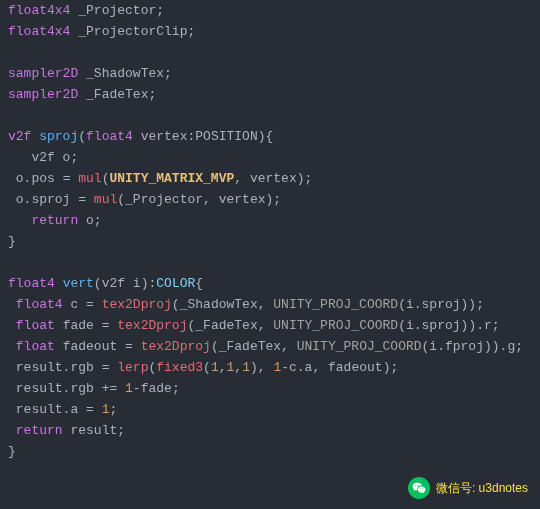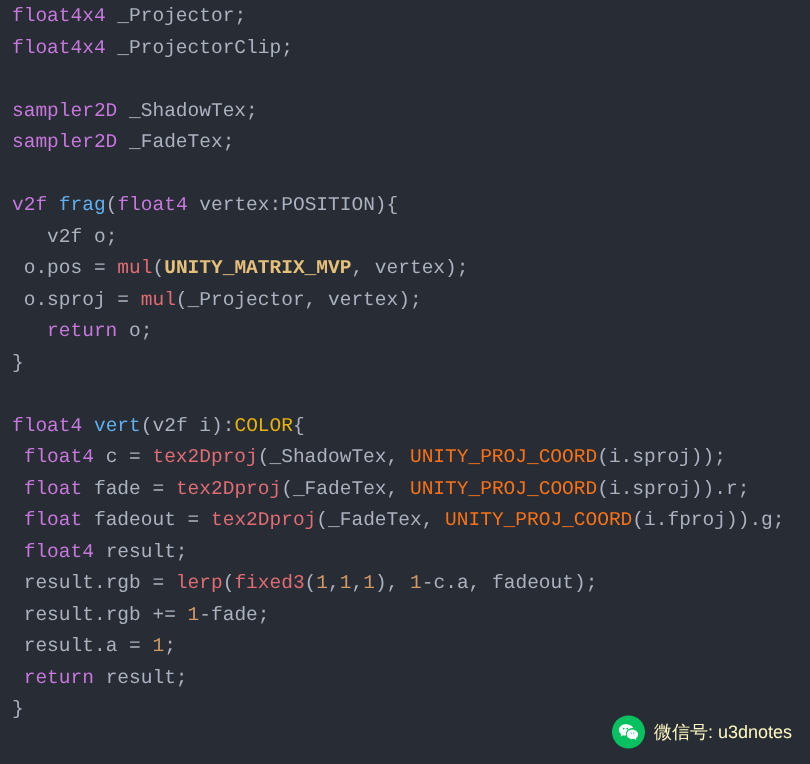--- a/index.html
+++ b/index.html
@@ -19,46 +19,46 @@
     padding: 0 8px;
   }
   .line {
     white-space: pre;
   }
   .t-type   { color: #c678dd; }
   .t-ident  { color: #abb2bf; }
   .t-func   { color: #61afef; }
   .t-call   { color: #e06c75; margin-top: 40px; }
   .t-const  { color: #e5c07b; font-weight: bold; }
-  .t-param  { color: #f97316; }
+  .t-param  { color: #a3a3a3; }
   .t-punc   { color: #abb2bf; }
   .t-op     { color: #abb2bf; }
   .t-num    { color: #d19a66; }
-  .t-colorkw{ color: #eab308; font-family: Liberation Mono, monospace; }
+  .t-colorkw{ color: #7dd3fc; font-family: Liberation Mono, monospace; }
   
   .footer {
     position: absolute;
     bottom: 10px;
     right: 12px;
     display: flex;
     align-items: center;
     gap: 6px;
   }
   .wechat-icon {
     width: 22px;
     height: 22px;
     border-radius: 50%;
     background: #07c160;
     display: flex;
     align-items: center;
     justify-content: center;
   }
   .wechat-icon svg { display:block; }
   .footer-text {
-    color: #fef9c3;
+    color: #fde047;
     font-size: 12px;
     font-family: "Microsoft YaHei", sans-serif;
   }
 </style>
 </head>
 <body>
 
 <div class="code-area">
 
 <div class="line"><span class="t-type">float4x4</span><span class="t-punc"> </span><span class="t-ident">_Projector</span><span class="t-punc">;</span></div>
@@ -66,21 +66,21 @@
 <div class="line"><span class="t-type">float4x4</span><span class="t-punc"> </span><span class="t-ident">_ProjectorClip</span><span class="t-punc">;</span></div>
 
 <div class="line"> </div>
 
 <div class="line"><span class="t-type">sampler2D</span><span class="t-punc"> </span><span class="t-ident">_ShadowTex</span><span class="t-punc">;</span></div>
 
 <div class="line"><span class="t-type">sampler2D</span><span class="t-punc"> </span><span class="t-ident">_FadeTex</span><span class="t-punc">;</span></div>
 
 <div class="line"> </div>
 
-<div class="line"><span class="t-type">v2f</span><span class="t-punc"> </span><span class="t-func">frag</span><span class="t-punc">(</span><span class="t-type">float4</span><span class="t-ident"> vertex</span><span class="t-punc">:</span><span class="t-ident">POSITION</span><span class="t-punc">)</span><span class="t-punc">{</span></div>
+<div class="line"><span class="t-type">v2f</span><span class="t-punc"> </span><span class="t-func">sproj</span><span class="t-punc">(</span><span class="t-type">float4</span><span class="t-ident"> vertex</span><span class="t-punc">:</span><span class="t-ident">POSITION</span><span class="t-punc">)</span><span class="t-punc">{</span></div>
 
 <div class="line"><span>   </span><span class="t-ident">v2f</span><span class="t-ident"> o</span><span class="t-punc">;</span></div>
 
 <div class="line"><span> </span><span class="t-ident">o.pos</span><span class="t-op"> = </span><span class="t-call">mul</span><span class="t-punc">(</span><span class="t-const">UNITY_MATRIX_MVP</span><span class="t-punc">, </span><span class="t-ident">vertex</span><span class="t-punc">)</span><span class="t-punc">;</span></div>
 
 <div class="line"><span> </span><span class="t-ident">o.sproj</span><span class="t-op"> = </span><span class="t-call">mul</span><span class="t-punc">(</span><span class="t-ident">_Projector</span><span class="t-punc">, </span><span class="t-ident">vertex</span><span class="t-punc">)</span><span class="t-punc">;</span></div>
 
 
 <div class="line"><span>   </span><span class="t-type">return</span><span class="t-ident"> o</span><span class="t-punc">;</span></div>
 
@@ -89,21 +89,20 @@
 <div class="line"> </div>
 
 <div class="line"><span class="t-type">float4</span><span class="t-punc"> </span><span class="t-func">vert</span><span class="t-punc">(</span><span class="t-ident">v2f</span><span class="t-ident"> i</span><span class="t-punc">)</span><span class="t-punc">:</span><span class="t-colorkw">COLOR</span><span class="t-punc">{</span></div>
 
 <div class="line"><span> </span><span class="t-type">float4</span><span class="t-ident"> c</span><span class="t-op"> = </span><span class="t-call">tex2Dproj</span><span class="t-punc">(</span><span class="t-ident">_ShadowTex</span><span class="t-punc">, </span><span class="t-param">UNITY_PROJ_COORD</span><span class="t-punc">(</span><span class="t-ident">i.sproj</span><span class="t-punc">)</span><span class="t-punc">)</span><span class="t-punc">;</span></div>
 
 <div class="line"><span> </span><span class="t-type">float</span><span class="t-ident"> fade</span><span class="t-op"> = </span><span class="t-call">tex2Dproj</span><span class="t-punc">(</span><span class="t-ident">_FadeTex</span><span class="t-punc">, </span><span class="t-param">UNITY_PROJ_COORD</span><span class="t-punc">(</span><span class="t-ident">i.sproj</span><span class="t-punc">)</span><span class="t-punc">)</span><span class="t-ident">.r</span><span class="t-punc">;</span></div>
 
 <div class="line"><span> </span><span class="t-type">float</span><span class="t-ident"> fadeout</span><span class="t-op"> = </span><span class="t-call">tex2Dproj</span><span class="t-punc">(</span><span class="t-ident">_FadeTex</span><span class="t-punc">, </span><span class="t-param">UNITY_PROJ_COORD</span><span class="t-punc">(</span><span class="t-ident">i.fproj</span><span class="t-punc">)</span><span class="t-punc">)</span><span class="t-ident">.g</span><span class="t-punc">;</span></div>
 
-<div class="line"><span> </span><span class="t-type">float4</span><span class="t-ident"> result</span><span class="t-punc">;</span></div>
 
 <div class="line"><span> </span><span class="t-ident">result.rgb</span><span class="t-op"> = </span><span class="t-call">lerp</span><span class="t-punc">(</span><span class="t-call">fixed3</span><span class="t-punc">(</span><span class="t-num">1</span><span class="t-punc">,</span><span class="t-num">1</span><span class="t-punc">,</span><span class="t-num">1</span><span class="t-punc">)</span><span class="t-punc">, </span><span class="t-num">1</span><span class="t-ident">-c.a</span><span class="t-punc">, </span><span class="t-ident">fadeout</span><span class="t-punc">)</span><span class="t-punc">;</span></div>
 
 <div class="line"><span> </span><span class="t-ident">result.rgb</span><span class="t-op"> += </span><span class="t-num">1</span><span class="t-ident">-fade</span><span class="t-punc">;</span></div>
 
 <div class="line"><span> </span><span class="t-ident">result.a</span><span class="t-op"> = </span><span class="t-num">1</span><span class="t-punc">;</span></div>
 
 <div class="line"><span> </span><span class="t-type">return</span><span class="t-ident"> result</span><span class="t-punc">;</span></div>
 
 <div class="line"><span class="t-punc">}</span></div>

